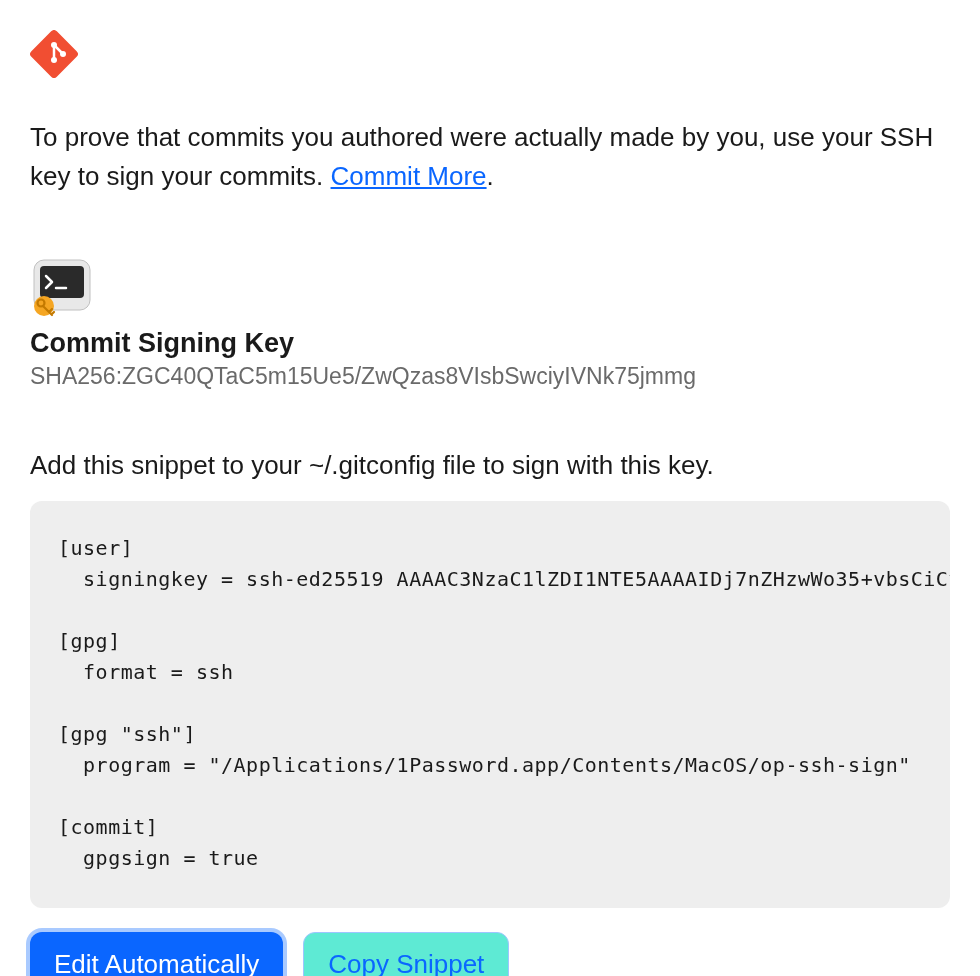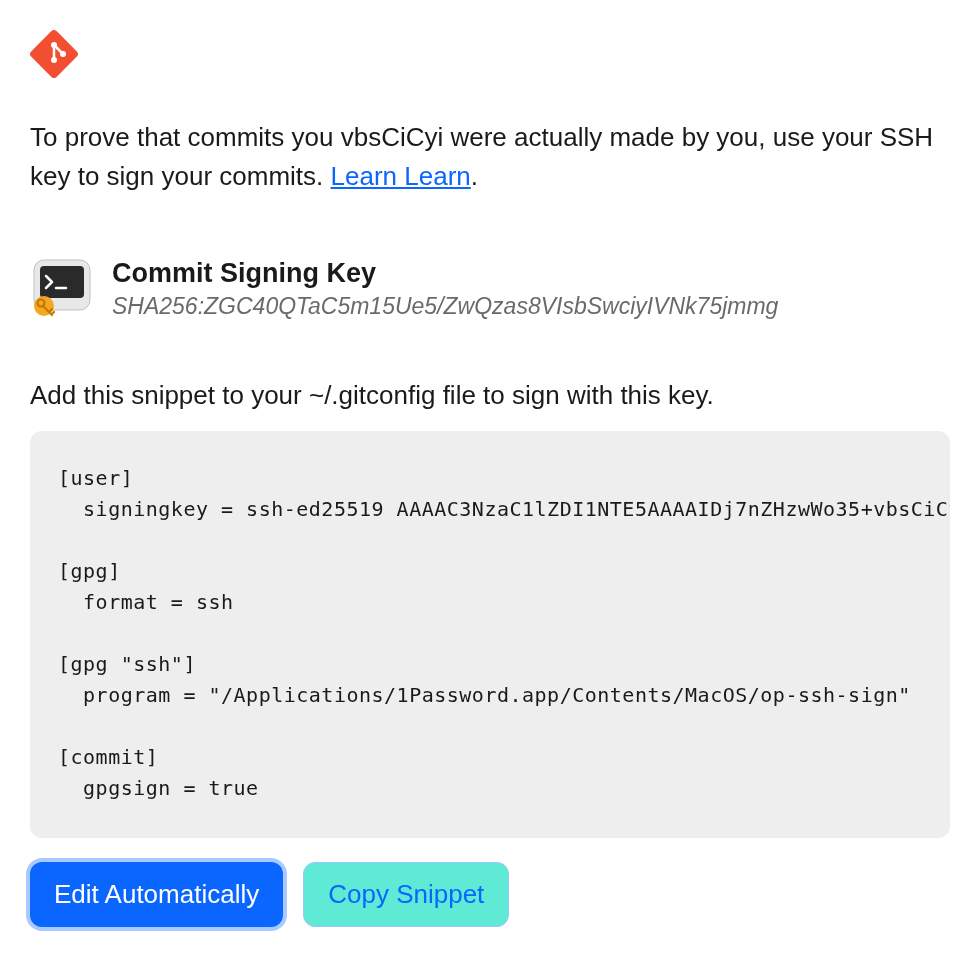--- a/index.html
+++ b/index.html
@@ -39,43 +39,43 @@
       margin-bottom: 60px;
     }
     .link {
       color: #0a66ff;
       text-decoration: underline;
       cursor: pointer;
     }
     .key-section {
       display: flex;
       align-items: flex-start;
-      gap: 18px;
+      gap: 6px;
       margin-bottom: 60px;
+      flex-direction: column;
     }
     .terminal-icon {
       width: 64px;
       height: 64px;
       flex-shrink: 0;
       position: relative;
     }
     .key-info {
       flex: 1;
       padding-top: 2px;
     }
     .key-title {
       font-size: 27px;
       font-weight: 600;
       color: #1a1a1a;
       margin-bottom: 4px;
     }
     .key-fingerprint {
       font-size: 23px;
       color: #6a6a6a;
-      font-style: italic;
     }
     .snippet-instruction {
       font-size: 26px;
       color: #1a1a1a;
       margin-bottom: 20px;
     }
     .code-block {
       background: #eeeeee;
       border-radius: 12px;
       padding: 32px 28px 18px 28px;
@@ -136,21 +136,21 @@
       <circle cx="24" cy="15" r="3" fill="#fff"></circle>
       <circle cx="24" cy="30" r="3" fill="#fff"></circle>
       <circle cx="33" cy="24" r="3" fill="#fff"></circle>
       <line x1="24" y1="15" x2="24" y2="30" stroke="#fff" stroke-width="2.5"></line>
       <line x1="24" y1="15" x2="33" y2="24" stroke="#fff" stroke-width="2.5"></line>
     </svg>
   </div>
 </div>
 
 <p class="description">
-  <span>To prove that commits you vbsCiCyi were actually made by you, use your SSH key to sign your commits. </span><a class="link">Learn Learn</a><span>.</span>
+  <span>To prove that commits you authored were actually made by you, use your SSH key to sign your commits. </span><a class="link">Commit More</a><span>.</span>
 </p>
 
 <div class="key-section">
   <div class="terminal-icon">
     <svg viewBox="0 0 64 64" width="64" height="64">
       <rect x="4" y="4" width="56" height="50" rx="10" fill="#e8e8e8" stroke="#c0c0c0" stroke-width="1"></rect>
       <rect x="10" y="10" width="44" height="32" rx="4" fill="#2a2a2a"></rect>
       <path d="M 16 20 L 22 26 L 16 32" stroke="#fff" stroke-width="2.5" fill="none" stroke-linecap="round" stroke-linejoin="round"></path>
       <line x1="26" y1="32" x2="36" y2="32" stroke="#fff" stroke-width="2.5" stroke-linecap="round"></line>
       <g transform="translate(0, 36)">

